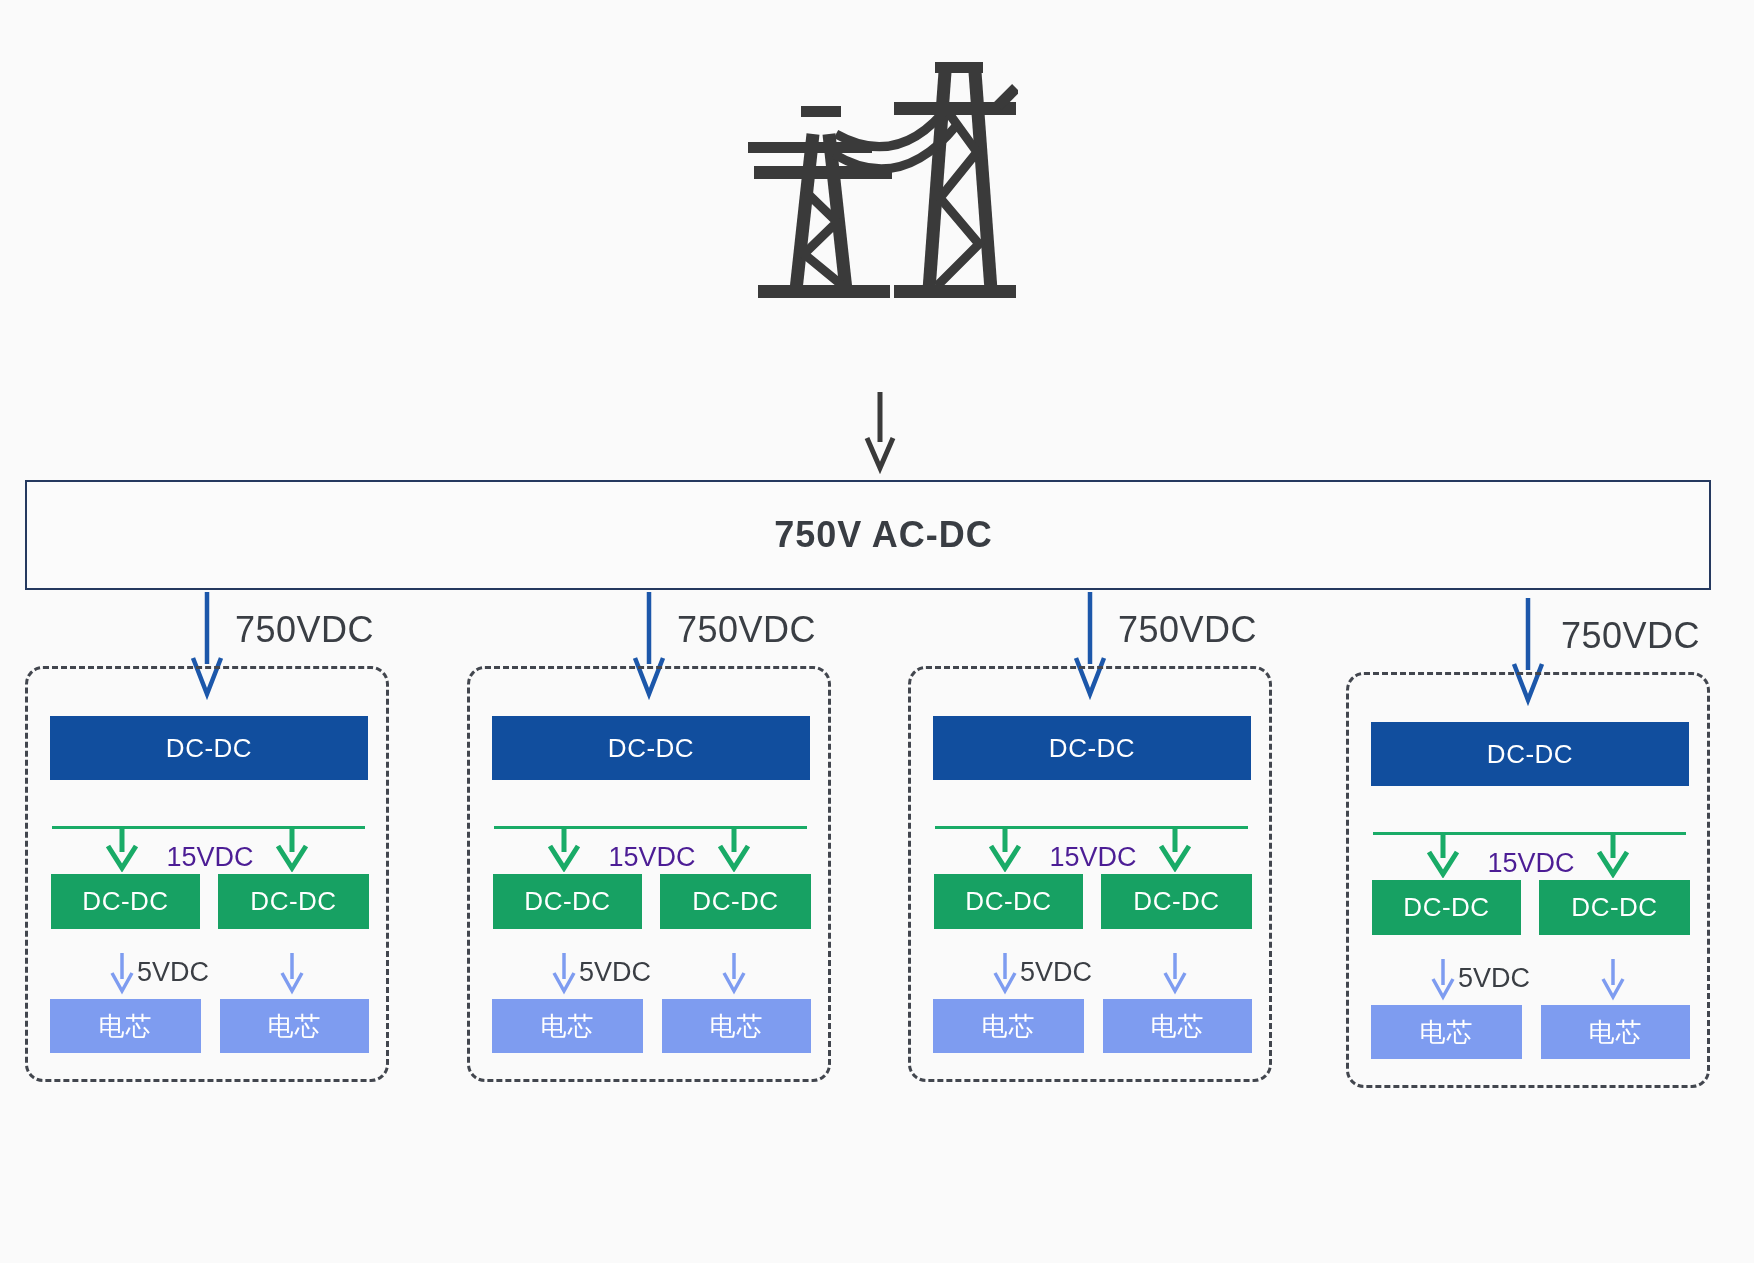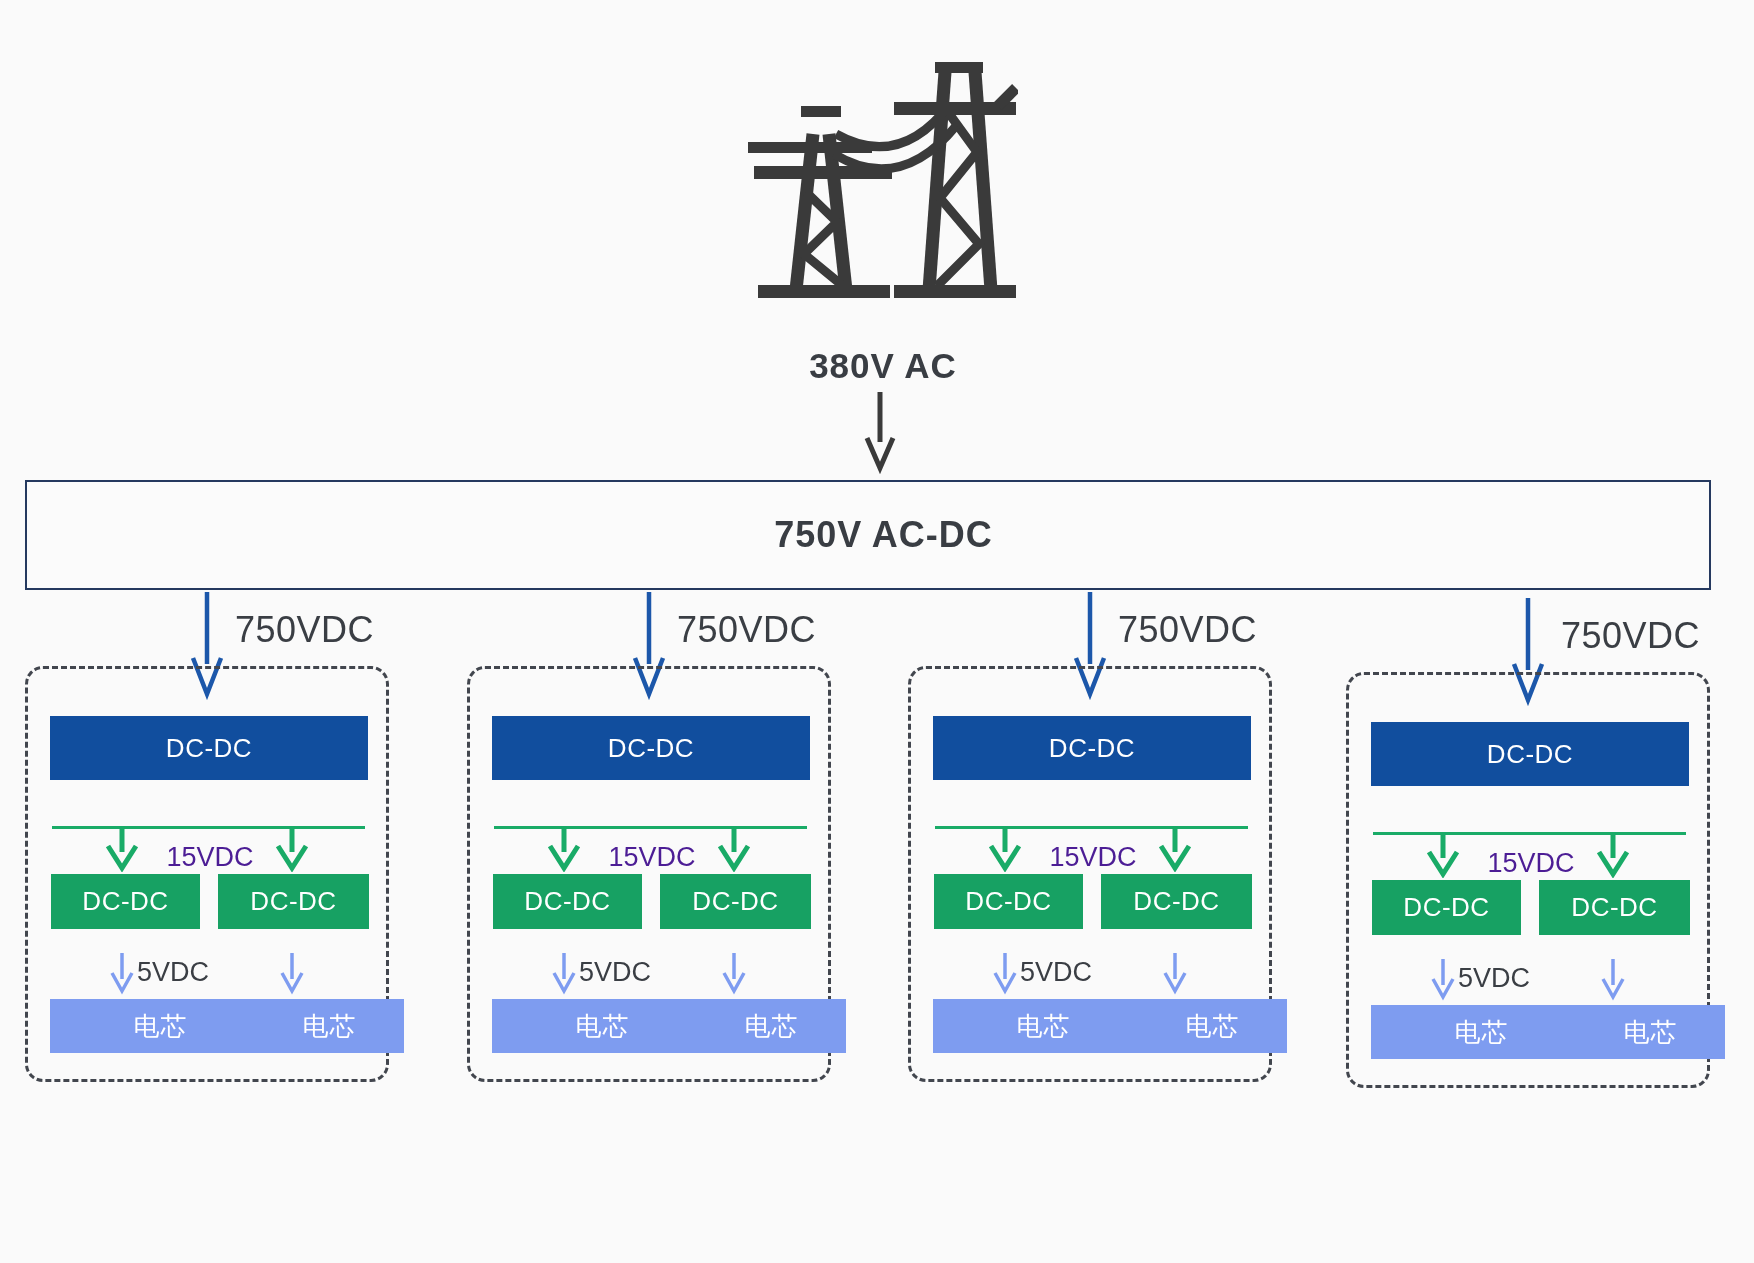--- a/index.html
+++ b/index.html
@@ -47,21 +47,21 @@
     font-size:26px;font-weight:500;letter-spacing:0.5px;
     display:flex;align-items:center;justify-content:center;
   }
   .s-box.b1{left:23px;width:149px}.s-box.b2{left:190px;width:151px}
   .c-arrow{position:absolute;width:30px;height:42px;top:284px;}
   .c-arrow.p1{left:79px}.c-arrow.p2{left:249px}
   .low-label{position:absolute;left:109px;top:288px;width:146px;text-align:left;font-size:27px;color:#3a3e44;}
   .cell{
     position:absolute;top:330px;height:54px;background:#7e9cf0;color:#fff;
     font-size:26px;font-weight:500;letter-spacing:1px;
-    display:flex;align-items:center;justify-content:center;padding-left:35px;
+    display:flex;align-items:center;justify-content:center;
   }
   .cell.c1{left:22px;width:151px}.cell.c2{left:192px;width:149px}
 </style>
 </head>
 <body>
 
 <div class="canvas">
 
   <svg class="tower-icon" viewBox="0 0 270 262" xmlns="http://www.w3.org/2000/svg">
     <g stroke="#3a3a3a" fill="none" stroke-width="13">
@@ -84,21 +84,20 @@
     <rect x="53" y="60" width="40" height="11" fill="#3a3a3a"></rect>
     <rect x="0" y="96" width="124" height="11" fill="#3a3a3a"></rect>
     <rect x="6" y="120" width="138" height="13" fill="#3a3a3a"></rect>
     <rect x="10" y="239" width="132" height="13" fill="#3a3a3a"></rect>
     <rect x="187" y="16" width="48" height="11" fill="#3a3a3a"></rect>
     <rect x="146" y="56" width="122" height="13" fill="#3a3a3a"></rect>
     <line x1="250" y1="60" x2="268" y2="42" stroke="#3a3a3a" stroke-width="11"></line>
     <rect x="146" y="239" width="122" height="13" fill="#3a3a3a"></rect>
   </svg>
 
-  <div class="src-label">380V AC</div>
 
   <svg class="src-arrow" viewBox="0 0 36 82" xmlns="http://www.w3.org/2000/svg">
     <line x1="18" y1="0" x2="18" y2="50" stroke="#3a3a3a" stroke-width="5"></line>
     <polyline points="5,46 18,76 31,46" fill="none" stroke="#3a3a3a" stroke-width="5"></polyline>
   </svg>
 
   <div class="acdc-box">
     <span>750V AC-DC</span>
   </div>
 

